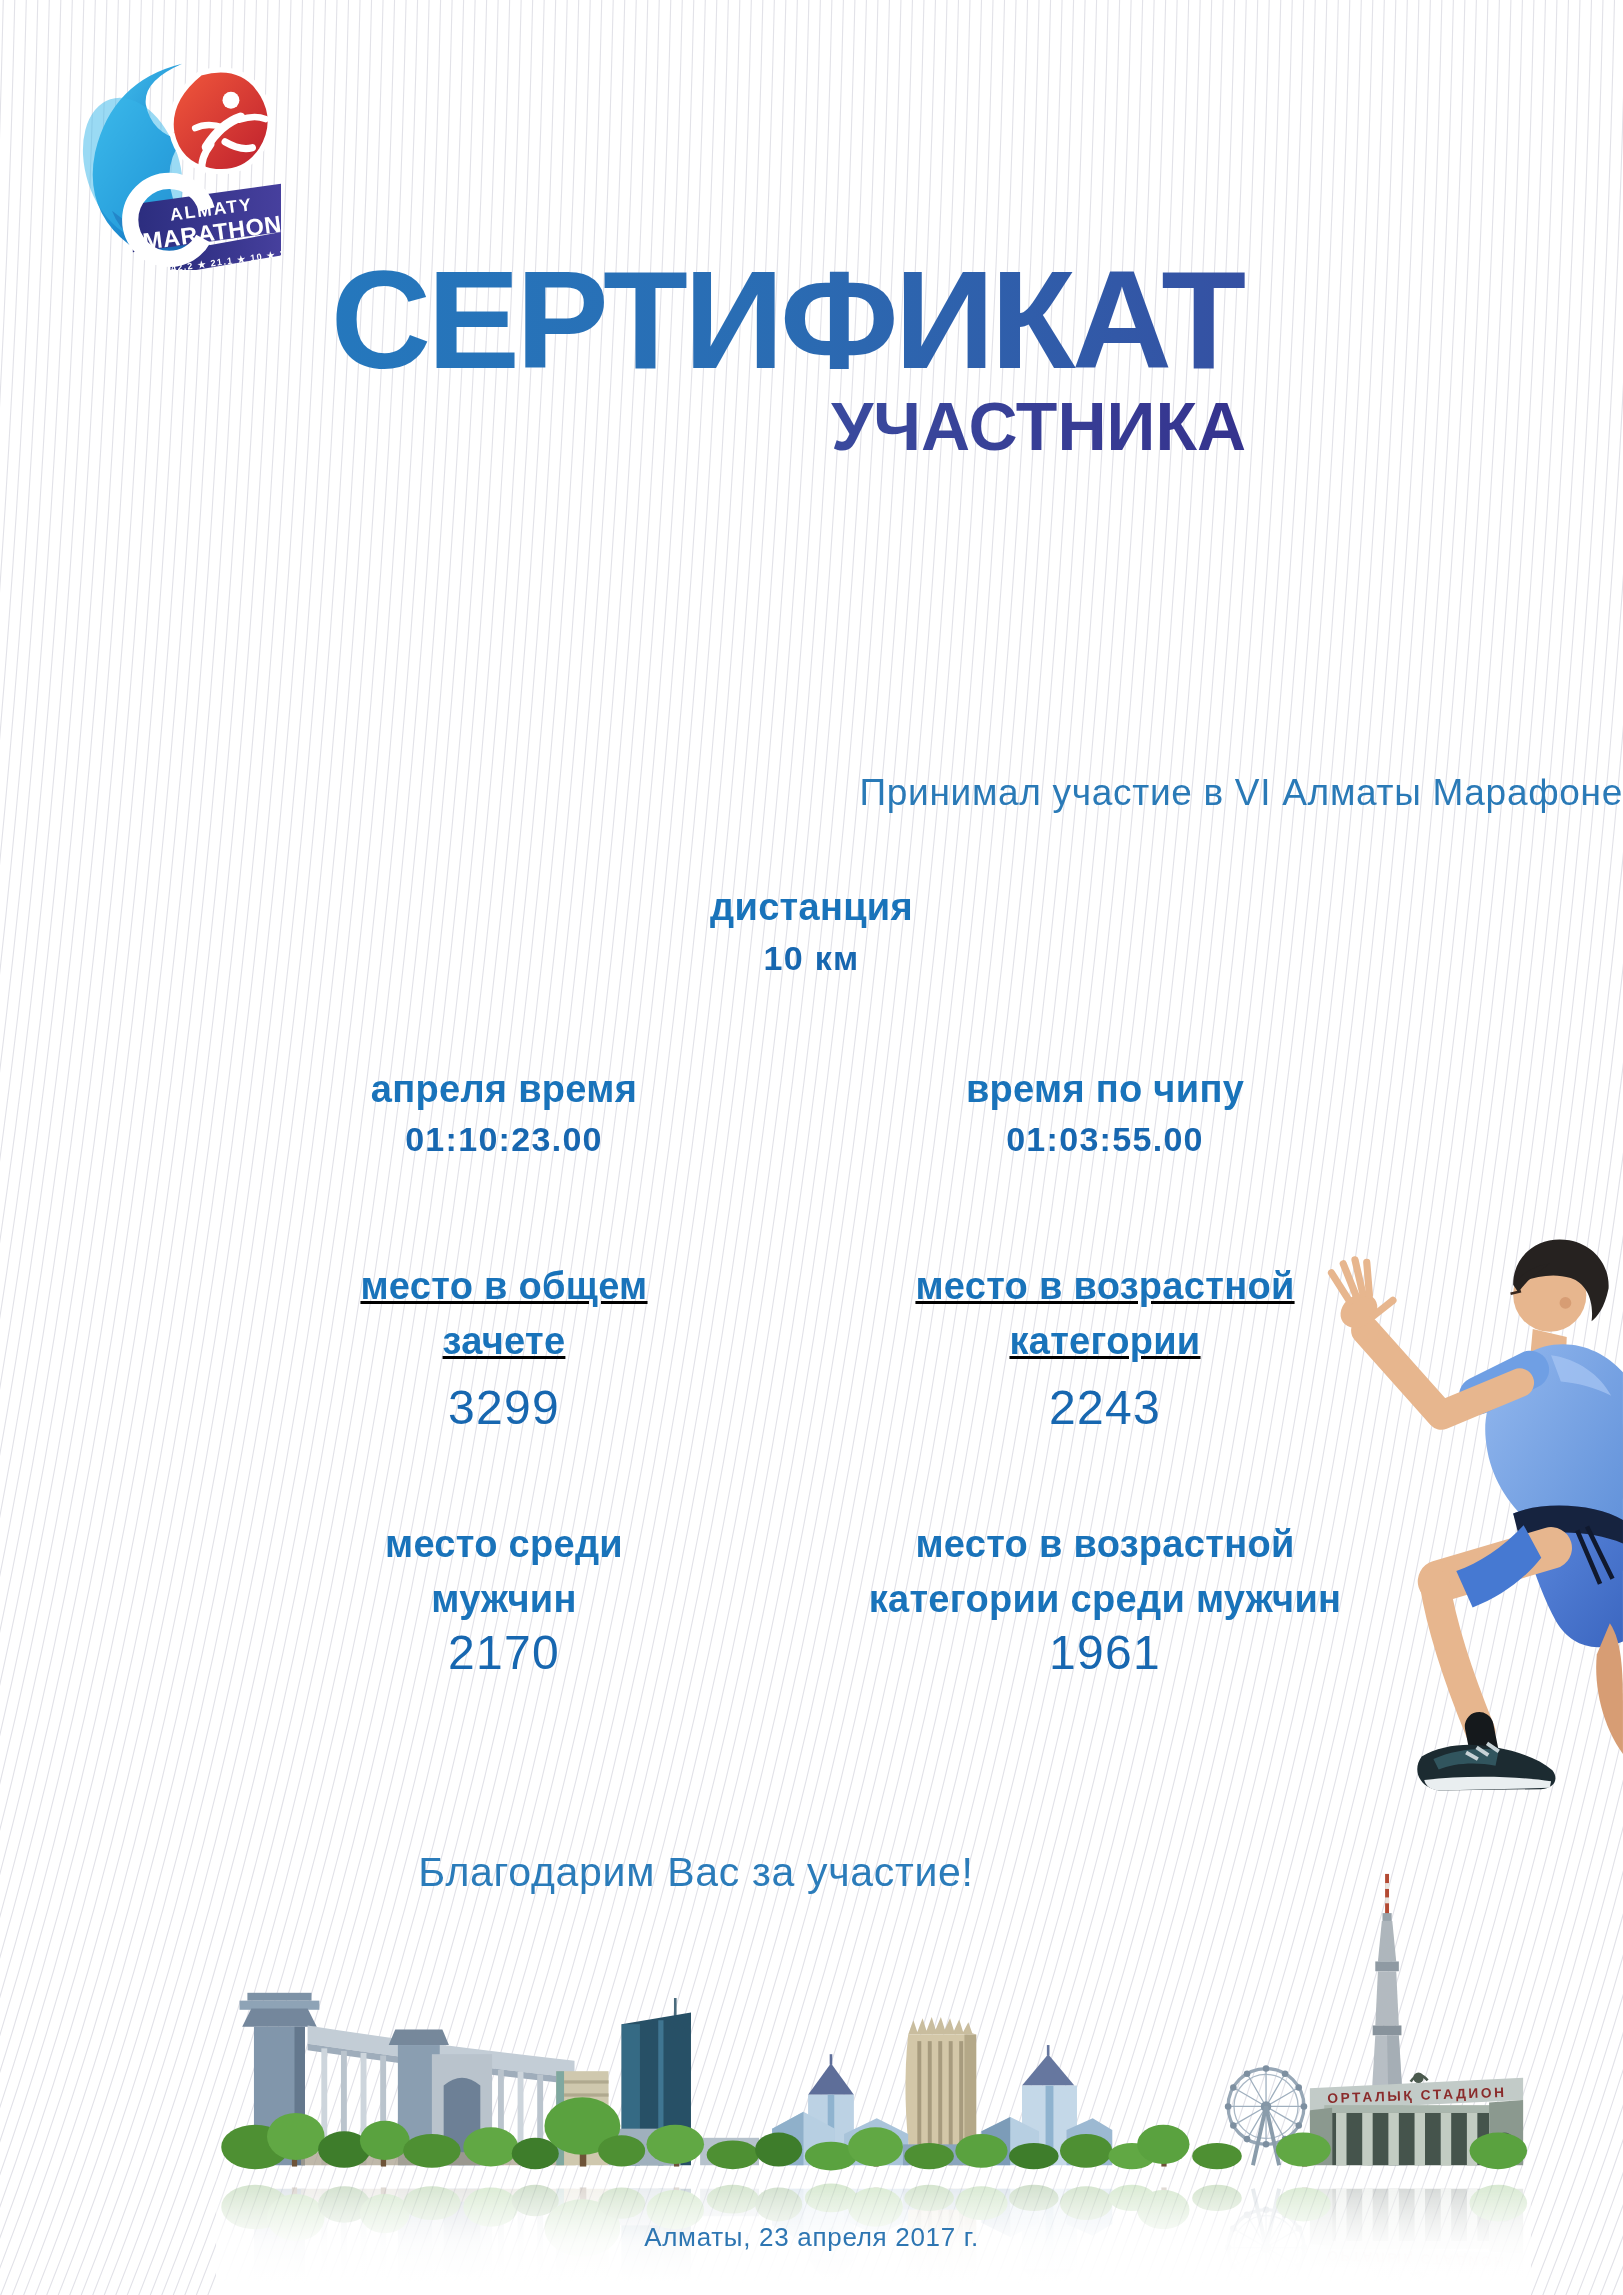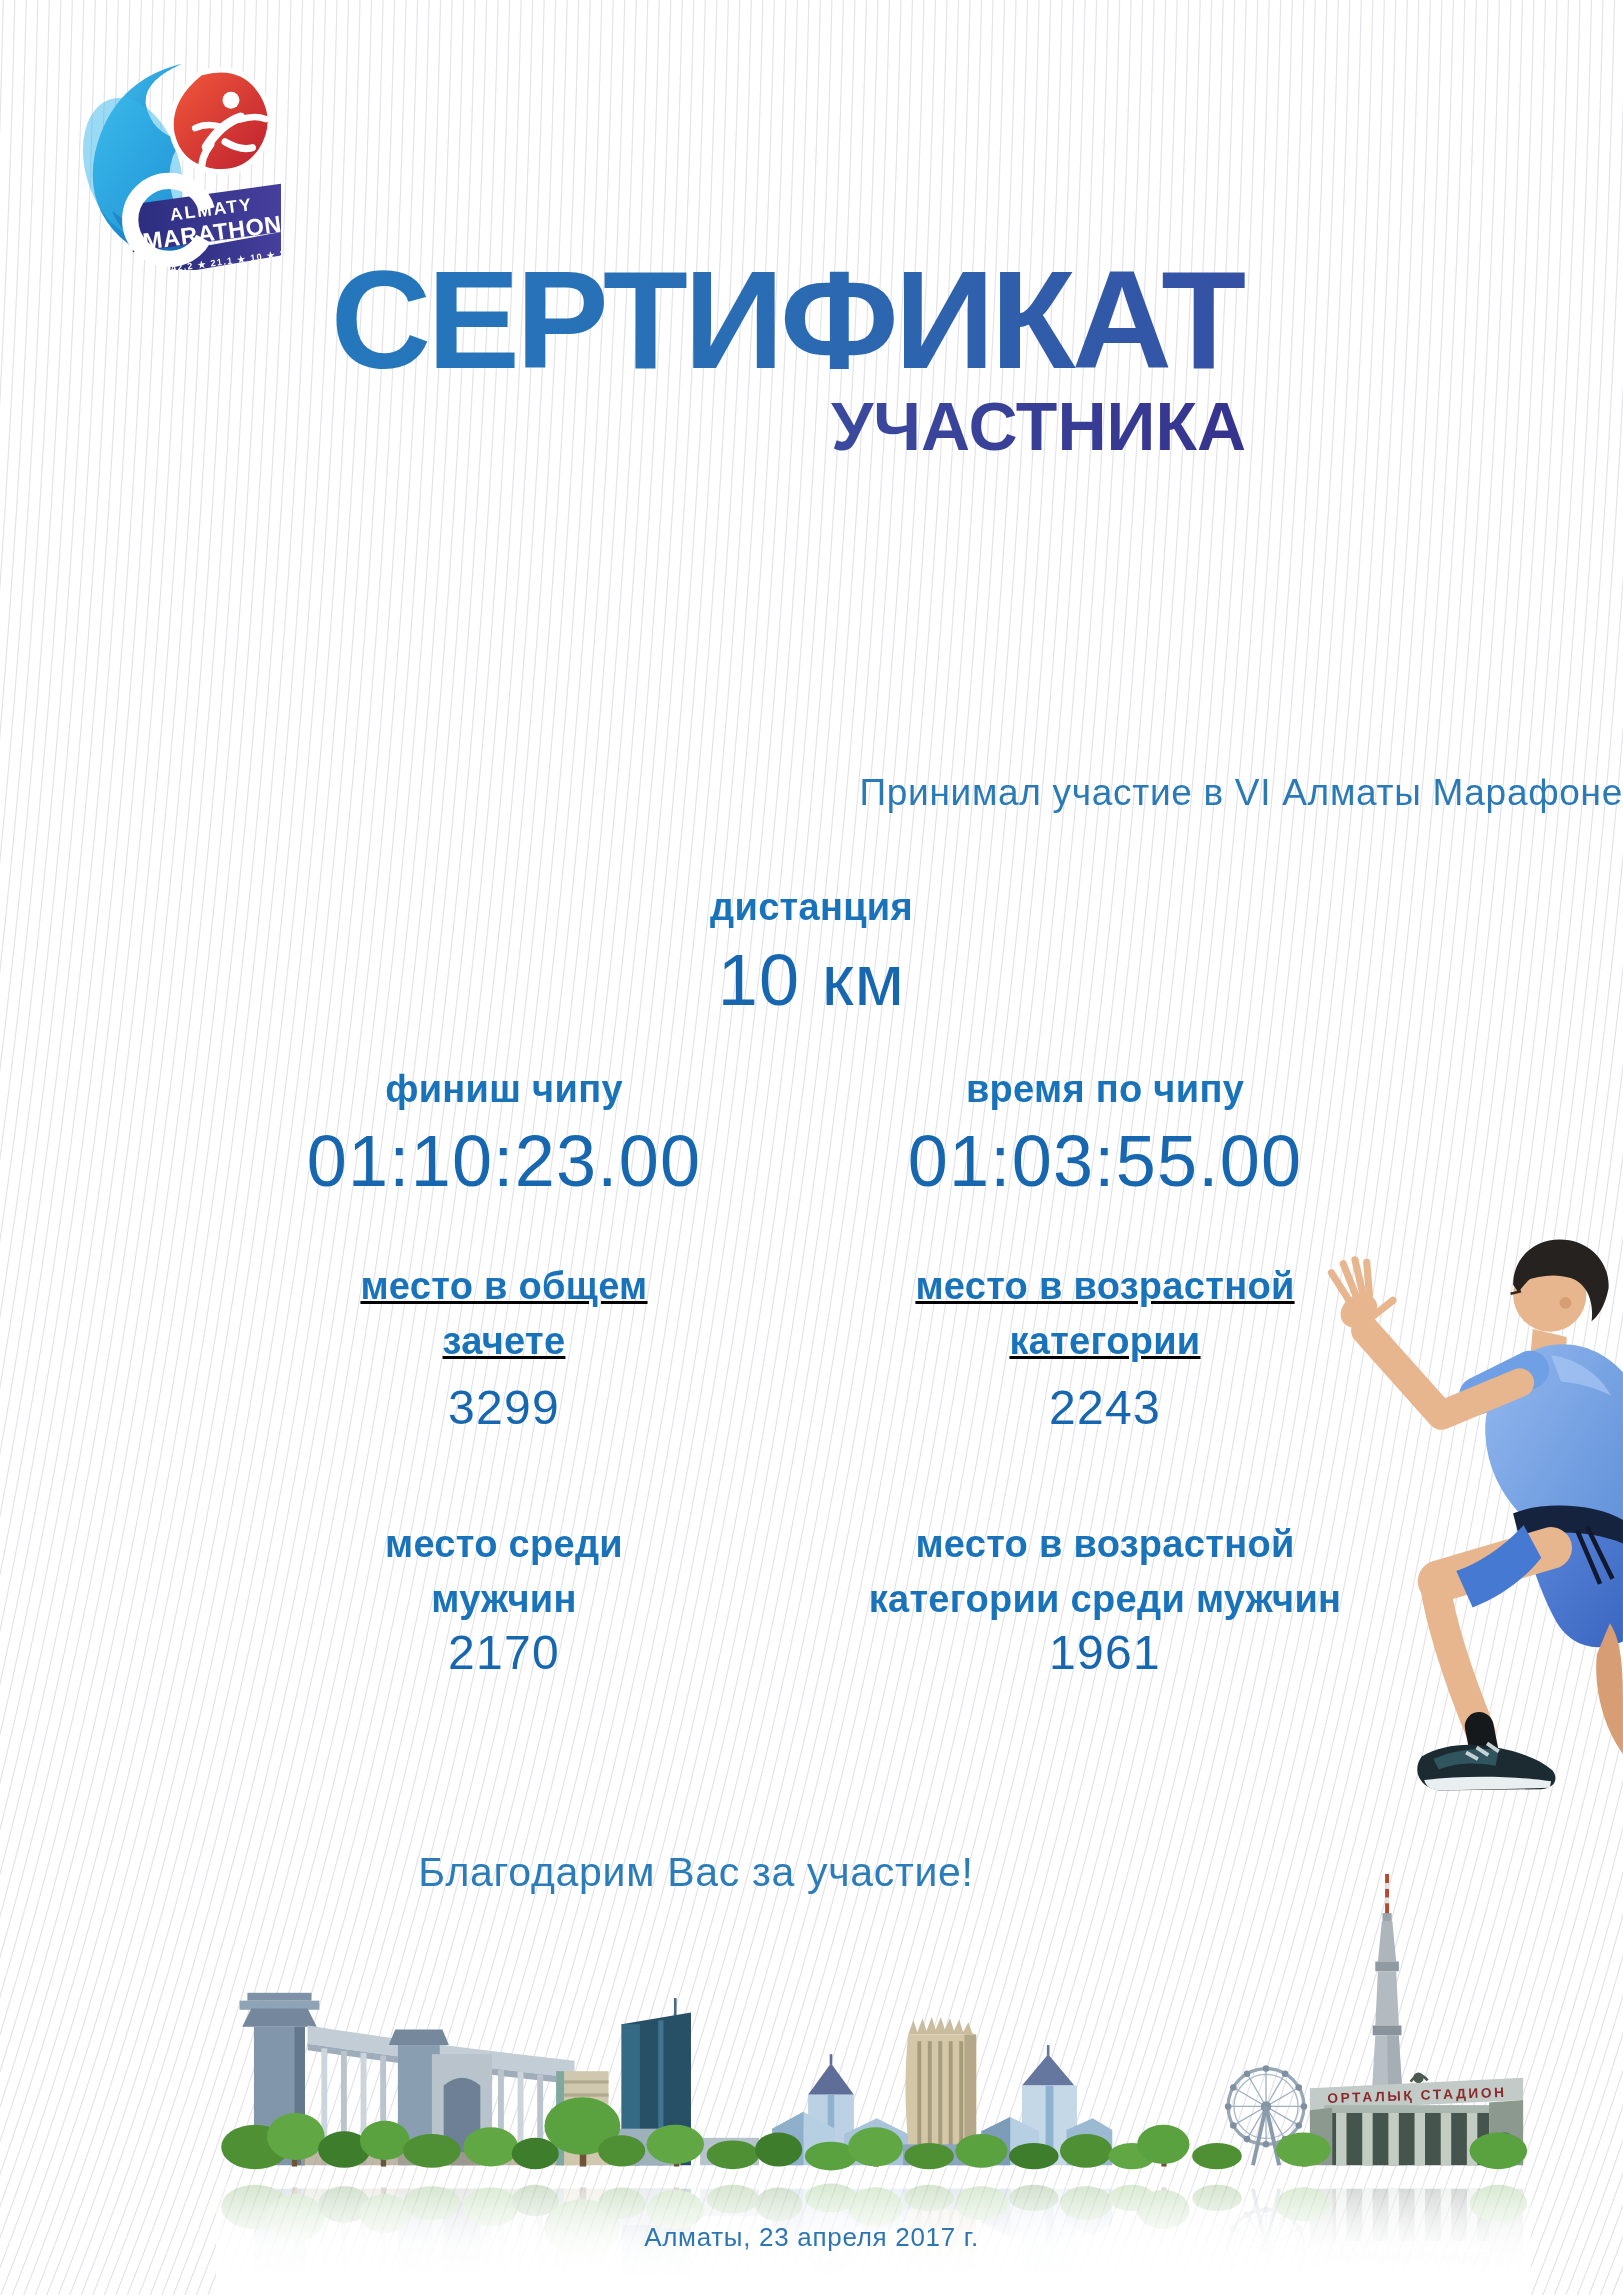--- a/index.html
+++ b/index.html
@@ -37,21 +37,21 @@
     font-size:112px;letter-spacing:-2.6px;color:#1a6ab3;line-height:1.2;
     z-index:2;white-space:nowrap;
   }
   .event-line{
     position:absolute;left:0;top:772px;width:1623px;text-align:right;
     font-size:37px;font-weight:300;letter-spacing:0.7px;color:#2a7ab7;z-index:2;
   }
   .stat{position:absolute;text-align:center;z-index:2;}
   .stat-label{font-size:38px;font-weight:bold;color:#1973ba;line-height:1.45;letter-spacing:0.3px;}
   .stat-value{font-size:48px;font-weight:300;color:#1767b0;letter-spacing:1.3px;margin-top:3.9px;}
-  .value-lg{font-size:72px;}
+  .value-lg{font-size:34px;font-weight:bold;}
   .dist-label{left:0;top:880px;width:1623px;}
   .dist-value{left:0;top:935px;width:1623px;}
   .col-left{left:216px;width:576px;}
   .col-right{left:804px;width:602px;}
   .r1l{top:1062px;} .r1v{top:1116px;}
   .r2l{top:1259px;text-decoration:underline;} .r2v{top:1376px;}
   .r3l{top:1517px;} .r3v{top:1621px;}
   .lbl-narrow{width:366px;margin:0 auto;}
   .lbl-wide{width:484px;margin:0 auto;}
   .thanks{
@@ -310,21 +310,21 @@
   <div class="event-line">Принимал участие в VI Алматы Марафоне</div>
 
   <div class="stat dist-label">
     <div class="stat-label">дистанция</div>
   </div>
   <div class="stat dist-value">
     <div class="stat-value value-lg">10 км</div>
   </div>
 
   <div class="stat col-left r1l">
-    <div class="stat-label">финиш чипу</div>
+    <div class="stat-label">апреля время</div>
   </div>
   <div class="stat col-right r1l">
     <div class="stat-label">время по чипу</div>
   </div>
   <div class="stat col-left r1v">
     <div class="stat-value value-lg">01:10:23.00</div>
   </div>
   <div class="stat col-right r1v">
     <div class="stat-value value-lg">01:03:55.00</div>
   </div>

